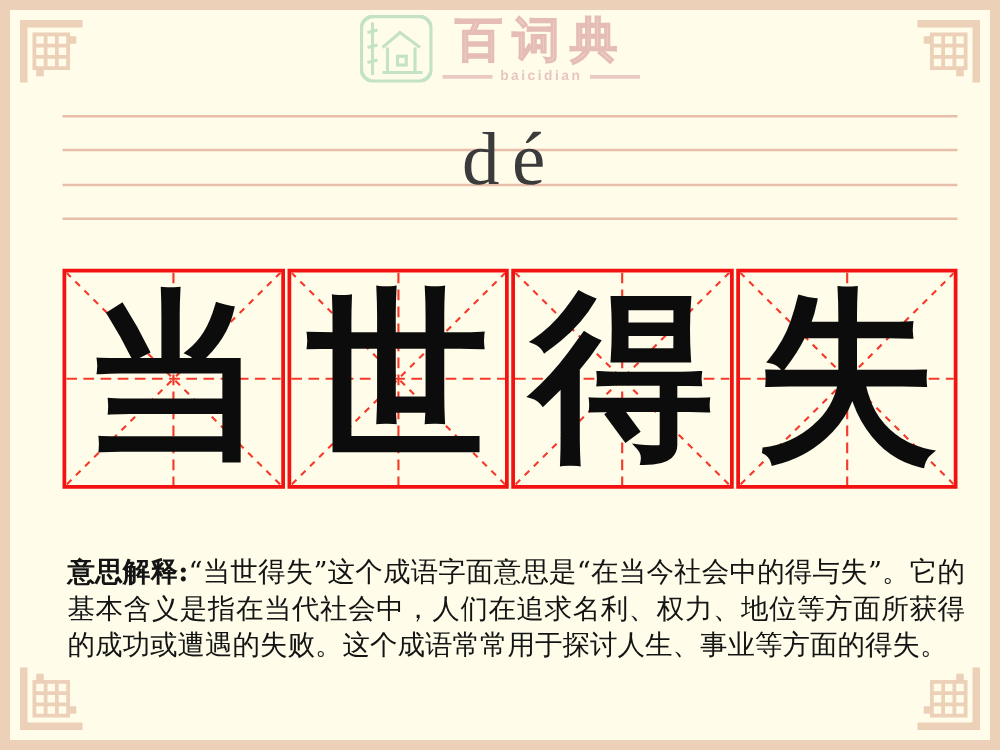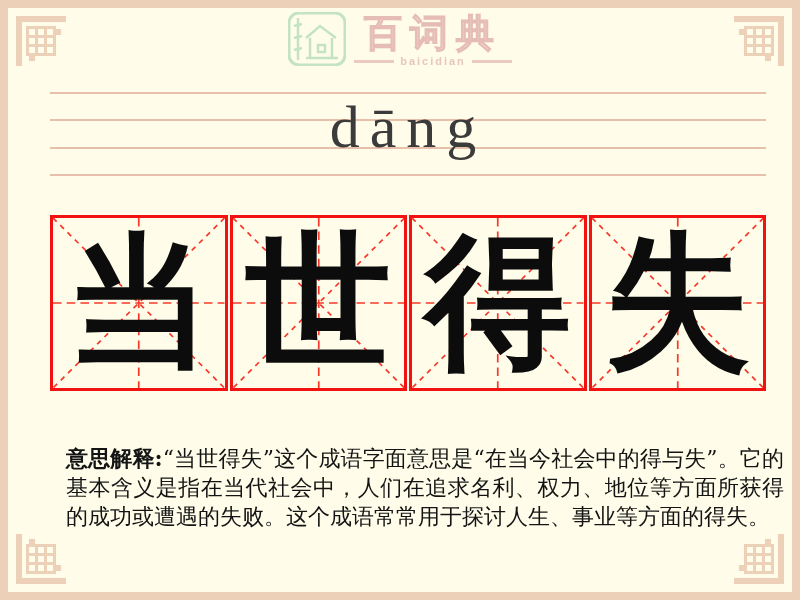--- a/index.html
+++ b/index.html
@@ -64,21 +64,21 @@
   .char-box svg.guides{ position:absolute; inset:0; width:100%; height:100%; }
   .char-glyph{
     position:relative; z-index:2;
     font-family:"DejaVu Serif", serif; font-weight:700;
     font-size:146px; line-height:1; color:#0c0c0c;
     transform:translateY(-2px);
   }
 
   
   .explanation{
-    position:absolute; left:58px; top:436px; width:718px;
+    position:absolute; left:46px; top:436px; width:718px;
     font-family:"DejaVu Serif", serif;
     font-size:22px; line-height:29px; color:#141414;
     text-align:justify;
   }
   .explanation .label{ font-weight:bold; }
 </style>
 </head>
 <body>
 
 <div class="page">
@@ -156,21 +156,21 @@
       </div>
     </div>
   </div>
 
   <div class="pinyin-section">
     <div class="rule-line rl-1"></div>
     <div class="rule-line rl-2"></div>
     <div class="rule-line rl-3"></div>
     <div class="rule-line rl-4"></div>
     <div class="pinyin-row">
-      <span class="pinyin-syllable">dāng</span>
+      <span class="pinyin-syllable">dé</span>
     </div>
   </div>
 
   <div class="char-grid">
     <div class="char-box">
       <svg class="guides" viewBox="0 0 100 100" preserveAspectRatio="none">
         <g stroke="#f5392a" stroke-width="1" fill="none" vector-effect="non-scaling-stroke">
           <line x1="0" y1="0" x2="100" y2="100" stroke-dasharray="3,3"></line>
           <line x1="100" y1="0" x2="0" y2="100" stroke-dasharray="3,3"></line>
           <line x1="0" y1="50" x2="100" y2="50" stroke-dasharray="5,3"></line>

